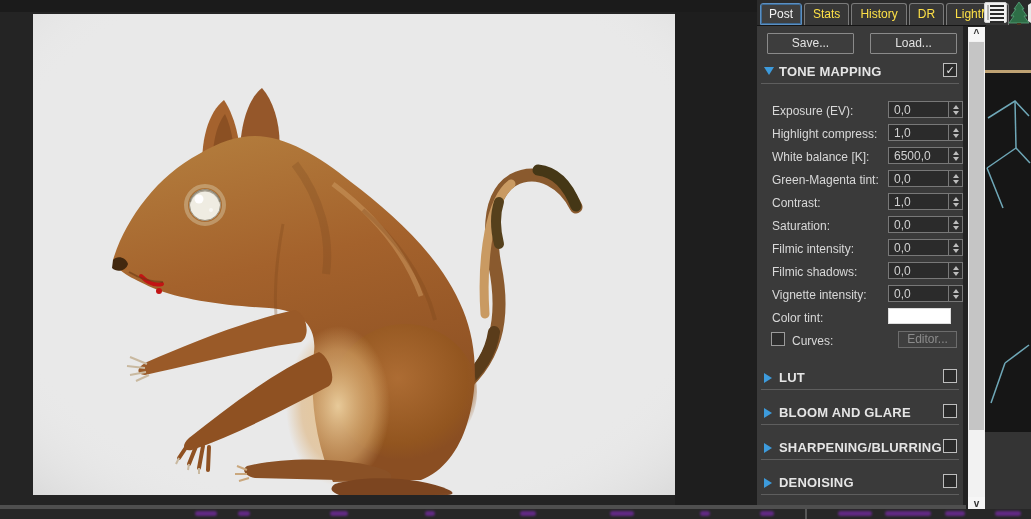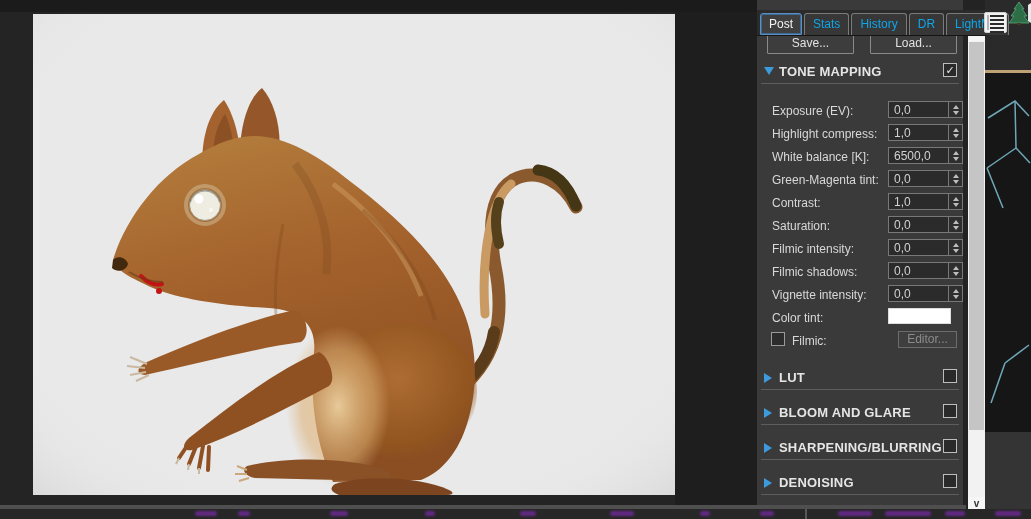--- a/index.html
+++ b/index.html
@@ -9,23 +9,23 @@
 
   
   .vfb-top { position:absolute; left:0; top:0; width:757px; height:12px; background:#1b1b1b; }
   .vfb-bg  { position:absolute; left:0; top:12px; width:757px; height:493px; background:#242424; }
   .vfb-right-gap { position:absolute; left:675px; top:12px; width:82px; height:493px; background:#1e1e1e; }
   .canvas { position:absolute; left:33px; top:14px; width:642px; height:481px; background:#e9e9e9; }
   .canvas svg { display:block; }
 
   
   .panel { position:absolute; left:757px; top:0; width:206px; height:505px; background:#3a3a3a; }
-  .tabbar { position:absolute; left:757px; top:10px; width:229px; height:26px; background:#2b2b2b; border-bottom:1px solid #151515; z-index:5; }
+  .tabbar { position:absolute; left:757px; top:0; width:229px; height:26px; background:#2b2b2b; border-bottom:1px solid #151515; z-index:5; }
   .tabs { position:absolute; left:3px; top:3px; display:flex; }
-  .tab { height:22px; padding:3px 8px 0 8px; margin-right:2px; font-size:12px; color:#0ea5e9;
+  .tab { height:22px; padding:3px 8px 0 8px; margin-right:2px; font-size:12px; color:#fde047;
          background:#373737; border:1px solid #7a7a7a; border-bottom:none; border-radius:3px 3px 0 0; cursor:default; white-space:nowrap; }
   .tab.sel { border:1px solid #5b8fc2; box-shadow:inset 0 0 0 1px #3d6a94; background:#3f3f3f; color:#f2f2f2; }
 
   .icon-elements { position:absolute; left:227px; top:2px; width:23px; height:21px; background:#f2f2f2; border-radius:2px; border:1px solid #d0d0d0; }
   .icon-elements i { display:block; height:2px; background:#2a2a2a; margin:2px 2px 0 5px; }
   .icon-elements:before { content:""; position:absolute; left:2px; top:2px; bottom:2px; width:2px; background:#b5b5b5; }
 
   .btnrow { position:absolute; left:10px; top:33px; width:190px; display:flex; gap:16px; }
   .btn { flex:1; height:21px; background:#3d3d3d; border:1px solid #8a8a8a; color:#e2e2e2; font-size:12px;
          text-align:center; line-height:19px; border-radius:1px; }
@@ -261,21 +261,21 @@
               <i class="dn"></i>
             </div>
         </div>
       </div>
       <div class="prow">
         <span class="plabel">Color tint:</span>
         <div class="swatch"></div>
       </div>
       <div class="prow">
         <span class="curves-cb"></span>
-        <span class="curves-lbl">Filmic:</span>
+        <span class="curves-lbl">Curves:</span>
         <div class="btn-editor">Editor...</div>
       </div>
     </div>
 
     <div class="sechead" style="top:369px;">
       <i class="tri right"></i>
       <span class="st">LUT</span>
       <span class="cb"></span>
     </div>
     <div class="sechead" style="top:404px;">

